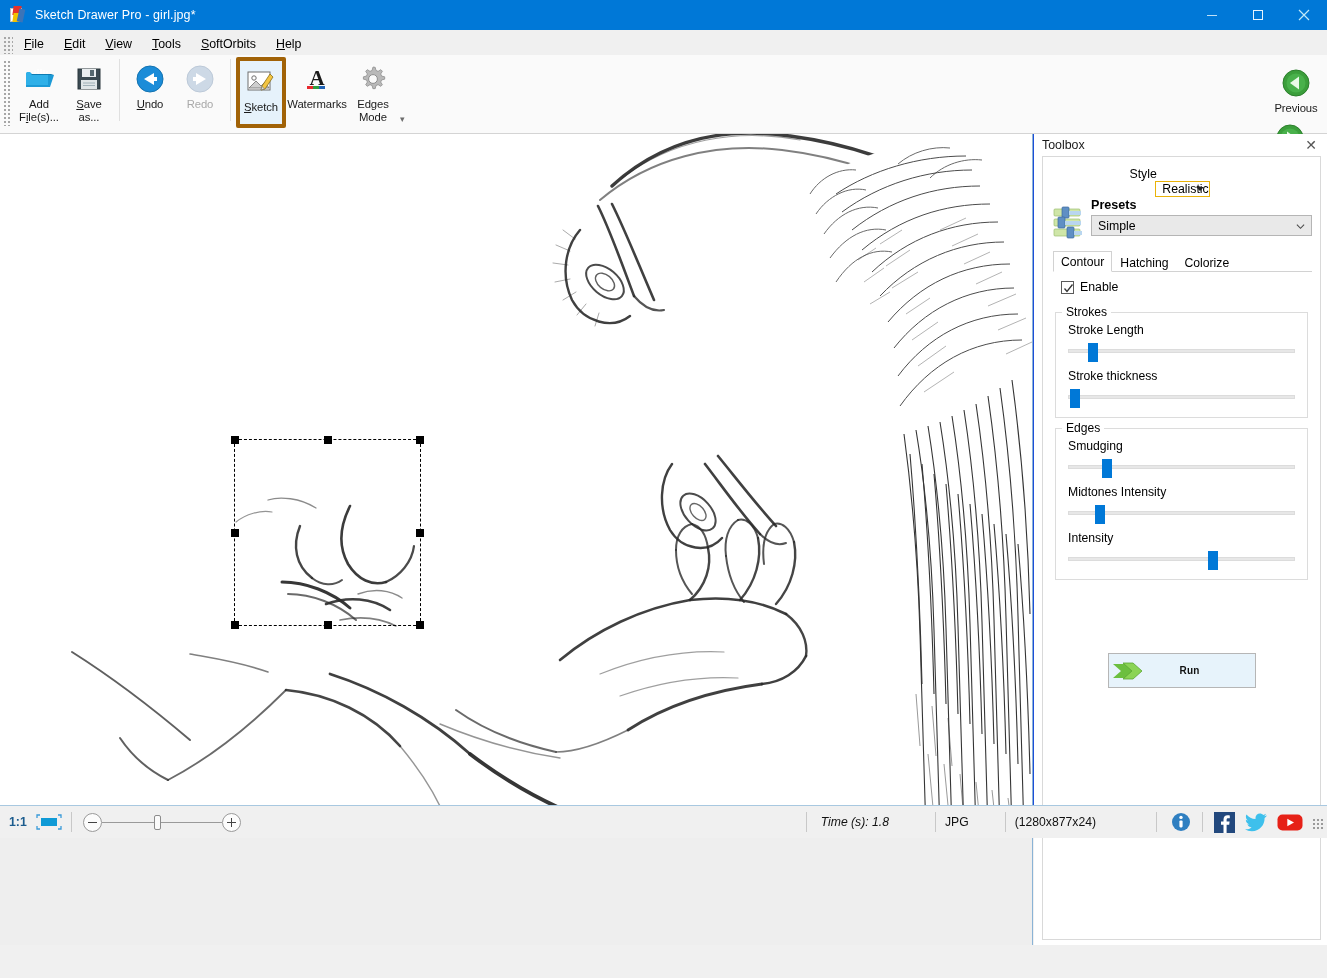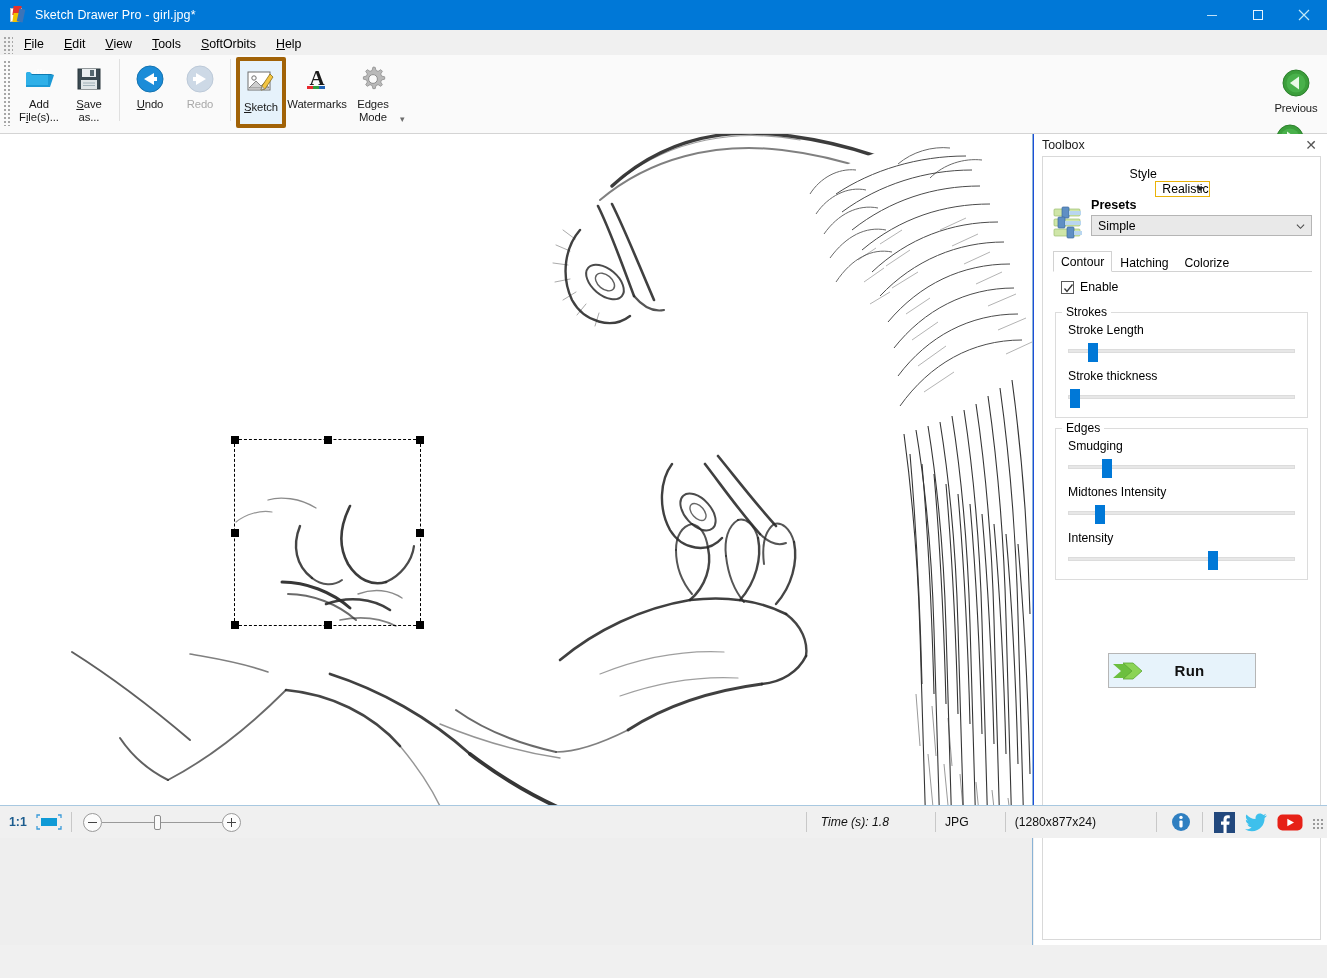--- a/index.html
+++ b/index.html
@@ -184,21 +184,21 @@
     margin-left:-5px;
   }
 
   .run-wrap { position:absolute; left:0; right:0; top:496px; display:flex; justify-content:center; }
   .run-btn {
     width:148px; height:35px; background:#e7f3fb; border:1px solid #b6b6b6;
     display:flex; align-items:center; position:relative; cursor:default;
   }
   .run-arrow { width:38px; display:flex; align-items:center; justify-content:center; }
   .run-lbl {
-    flex:1; text-align:center; font-size:15px; color:#111; font-weight:bold;
+    flex:1; text-align:center; font-size:10px; color:#111; font-weight:bold;
     letter-spacing:.2px; padding-right:22px;
   }
 
   
   .statusbar {
     position:absolute; left:0; bottom:0; width:1327px; height:33px;
     background:#f0f0f0; border-top:1px solid #a8c8e0; display:flex; align-items:center;
   }
   .sb-zoomratio { font-size:12.3px; color:#1c5c8e; margin-left:9px; font-weight:bold; }
   .sb-fit { margin-left:9px; width:26px; height:16px; position:relative; }

